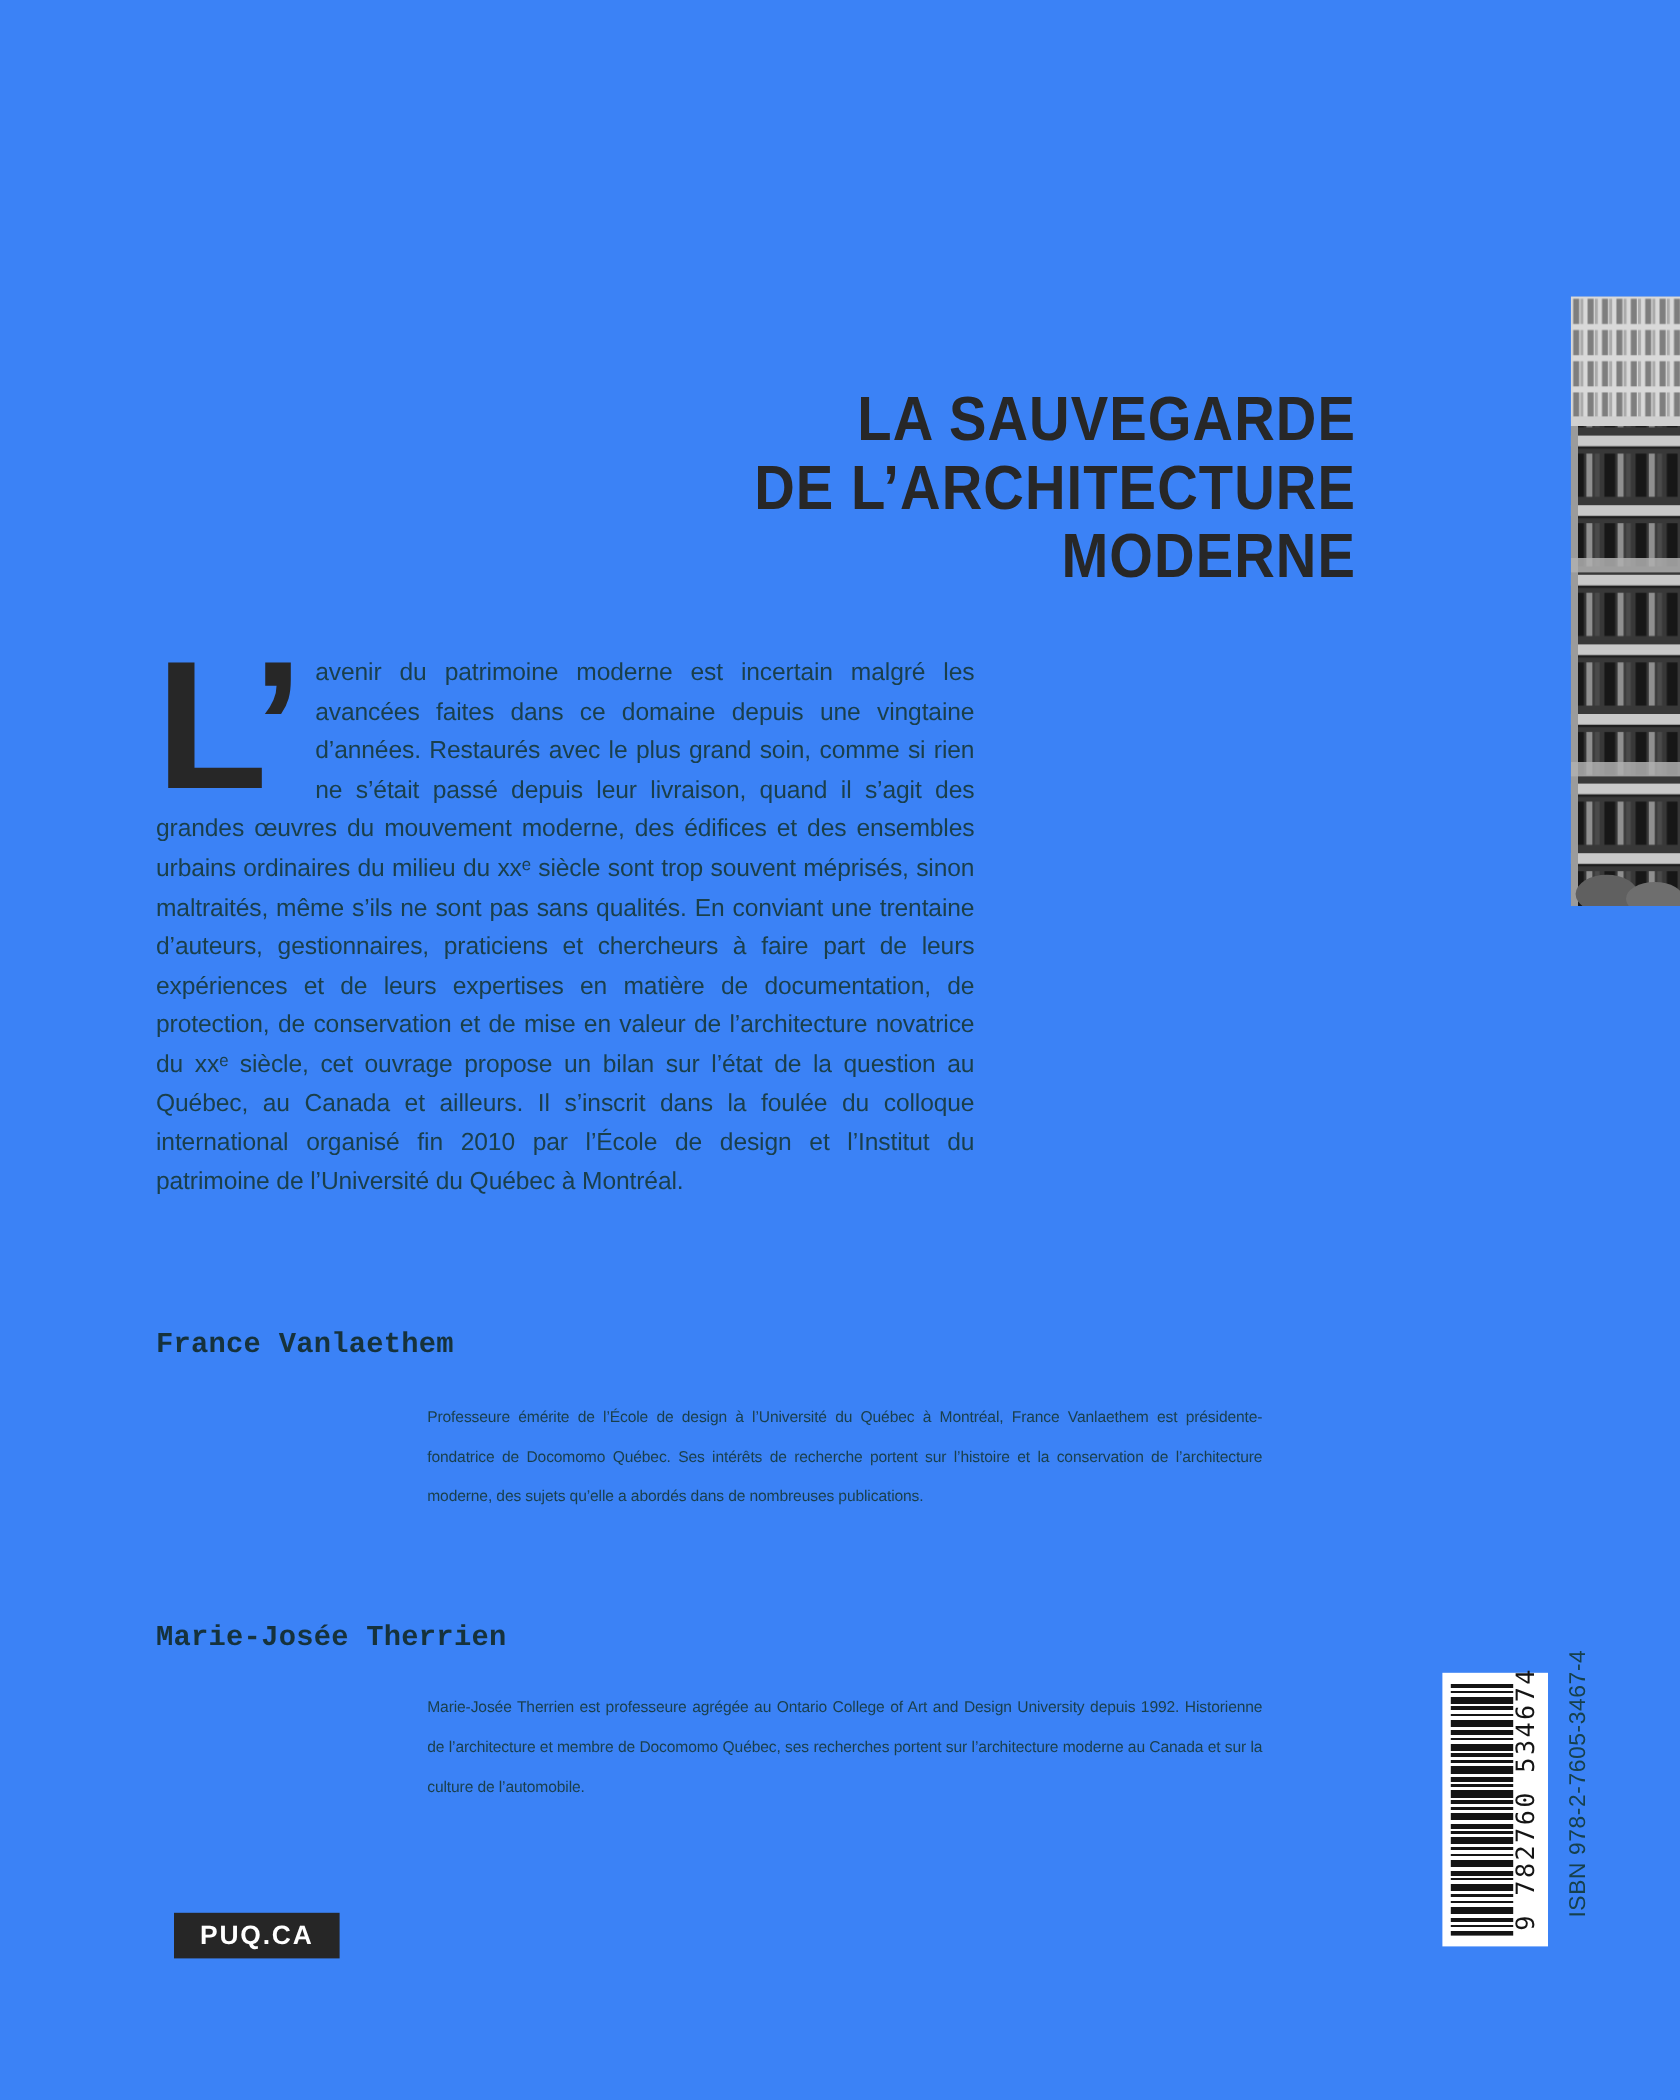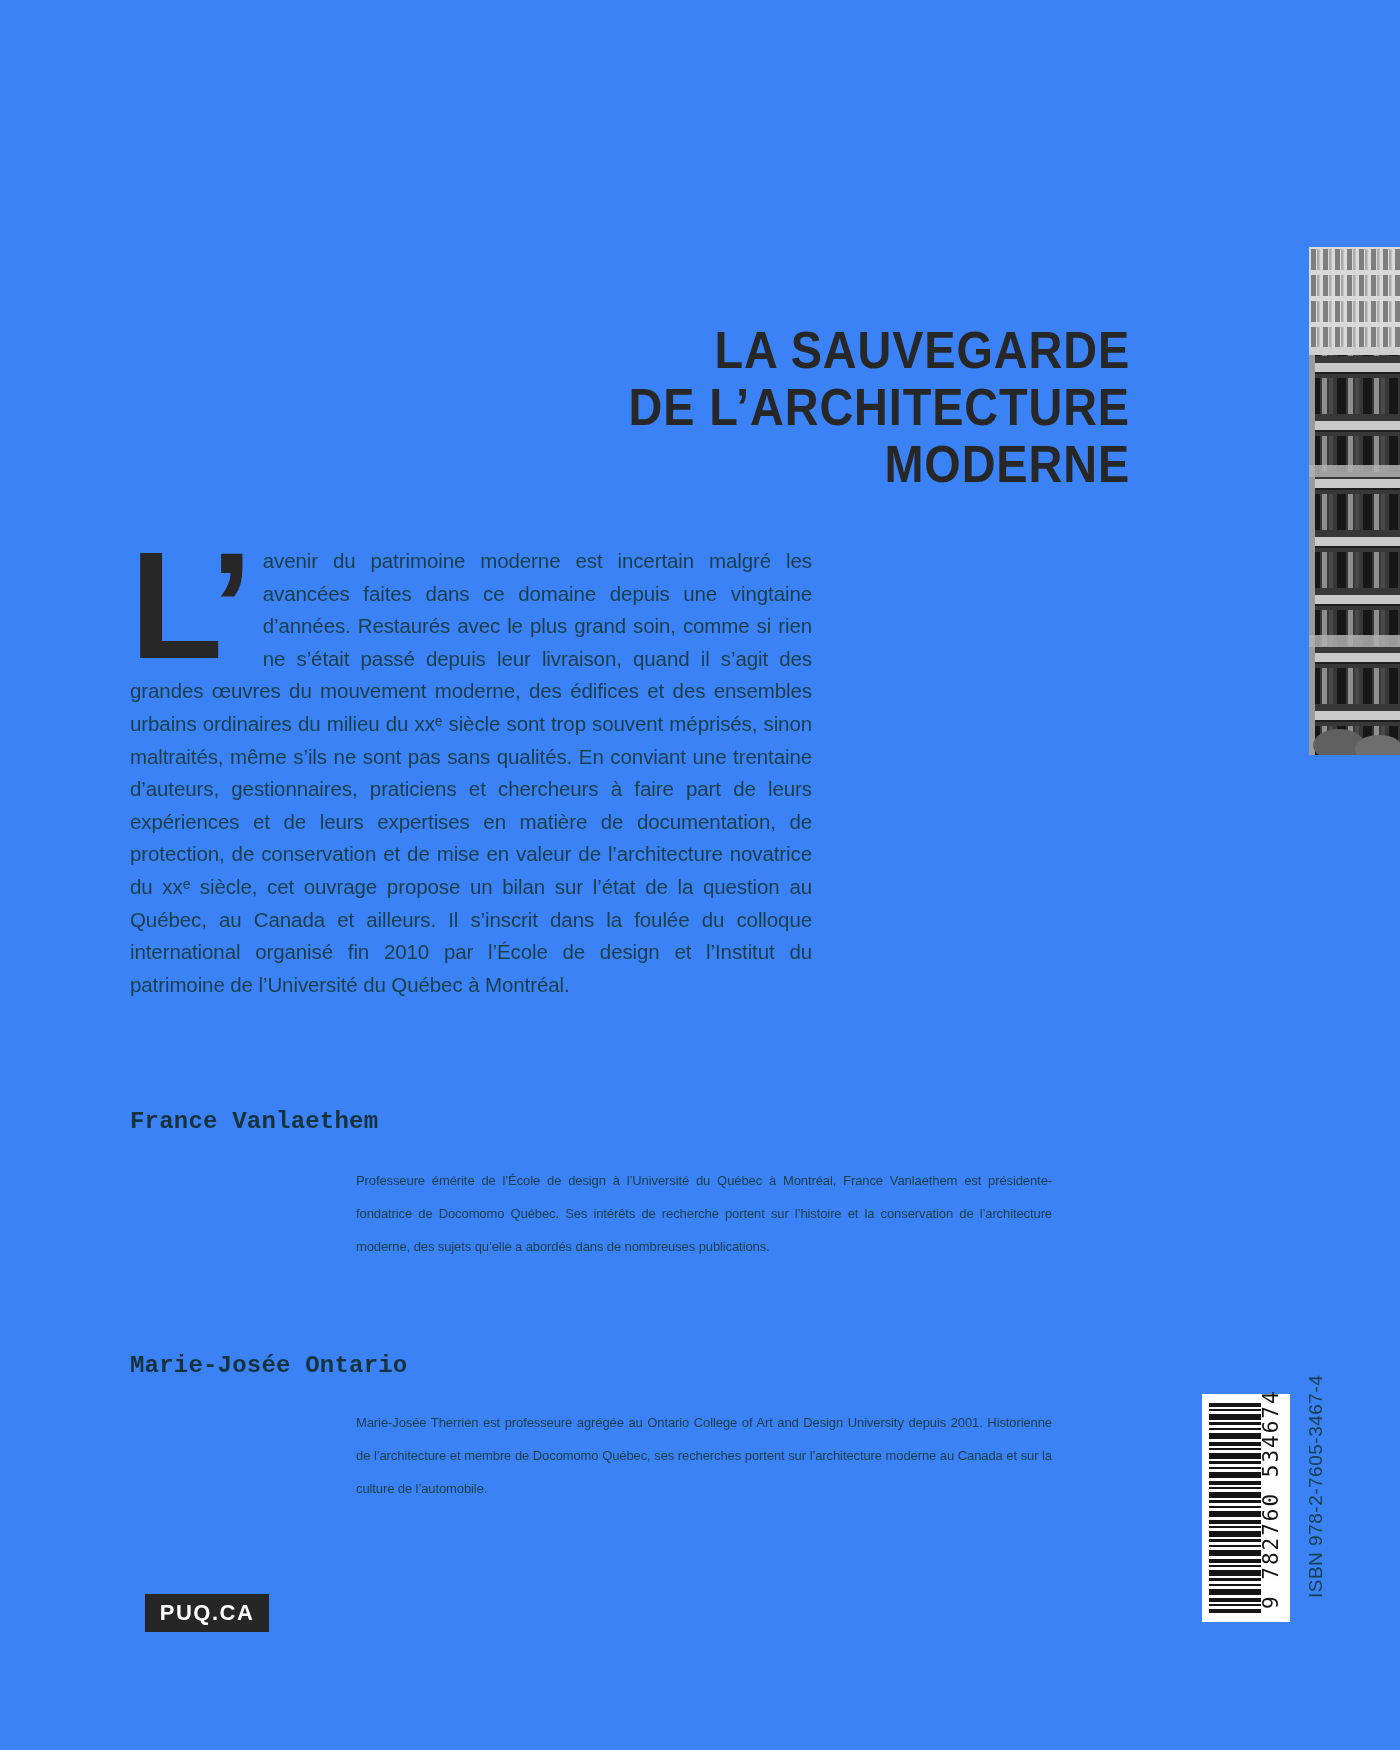--- a/index.html
+++ b/index.html
@@ -26,21 +26,21 @@
   .author-name{
     position:absolute;left:130px;color:#16323C;
     font-size:24px;font-weight:700;letter-spacing:0.2px;font-family:Liberation Mono, monospace;
   }
   .author-bio{
     position:absolute;left:356px;width:696px;
     color:#1A3F4B;font-size:13px;line-height:33px;
     text-align:justify;letter-spacing:-0.1px;
   }
   .puq-box{
-    position:absolute;left:145px;top:1594px;width:124px;height:38px;
+    position:absolute;left:145px;top:1594px;width:138px;height:38px;
     background:#262626;display:flex;align-items:center;justify-content:center;
   }
   .puq-box span{
     color:#ffffff;font-weight:700;font-size:22px;letter-spacing:1.5px;
   }
   .photo{
     position:absolute;left:1309px;top:247px;width:91px;height:508px;
   }
   .barcode-box{
     position:absolute;left:1202px;top:1394px;width:88px;height:228px;
@@ -110,22 +110,22 @@
     </svg>
   </div>
 
   <div class="intro-block">
     <span class="dropcap">L’</span><span>avenir du patrimoine moderne est incertain malgré les avancées faites dans ce domaine depuis une vingtaine d’années. Restaurés avec le plus grand soin, comme si rien ne s’était passé depuis leur livraison, quand il s’agit des grandes œuvres du mouvement moderne, des édifices et des ensembles urbains ordinaires du milieu du xxᵉ siècle sont trop souvent méprisés, sinon maltraités, même s’ils ne sont pas sans qualités. En conviant une trentaine d’auteurs, gestionnaires, praticiens et chercheurs à faire part de leurs expériences et de leurs expertises en matière de documentation, de protection, de conservation et de mise en valeur de l’architecture novatrice du xxᵉ siècle, cet ouvrage propose un bilan sur l’état de la question au Québec, au Canada et ailleurs. Il s’inscrit dans la foulée du colloque international organisé fin 2010 par l’École de design et l’Institut du patrimoine de l’Université du Québec à Montréal.</span>
   </div>
 
   <div class="author-name" style="top:1108px">France Vanlaethem</div>
   <div class="author-bio" style="top:1164px">Professeure émérite de l’École de design à l’Université du Québec à Montréal, France Vanlaethem est présidente-fondatrice de Docomomo Québec. Ses intérêts de recherche portent sur l’histoire et la conservation de l’architecture moderne, des sujets qu’elle a abordés dans de nombreuses publications.</div>
 
-  <div class="author-name" style="top:1352px">Marie-Josée Ontario</div>
-  <div class="author-bio" style="top:1406px">Marie-Josée Therrien est professeure agrégée au Ontario College of Art and Design University depuis 2001. Historienne de l’architecture et membre de Docomomo Québec, ses recherches portent sur l’architecture moderne au Canada et sur la culture de l’automobile.</div>
+  <div class="author-name" style="top:1352px">Marie-Josée Therrien</div>
+  <div class="author-bio" style="top:1406px">Marie-Josée Therrien est professeure agrégée au Ontario College of Art and Design University depuis 1992. Historienne de l’architecture et membre de Docomomo Québec, ses recherches portent sur l’architecture moderne au Canada et sur la culture de l’automobile.</div>
 
   <div class="puq-box">
     <span>PUQ.CA</span>
   </div>
 
   <div class="barcode-box">
     <div class="barcode-bars"></div>
   </div>
   <div class="barcode-digits">9 782760 534674</div>
   <div class="isbn-text">ISBN 978-2-7605-3467-4</div>

